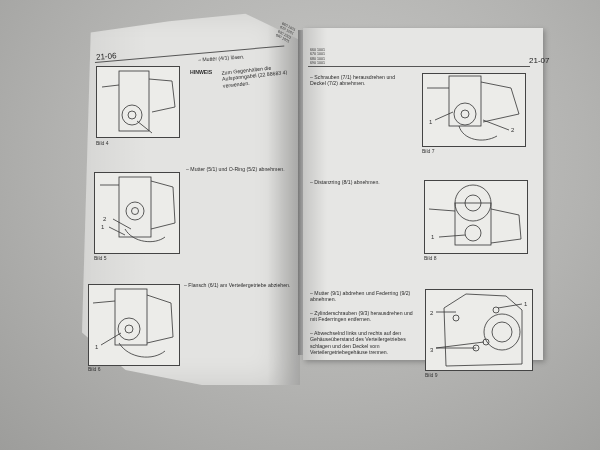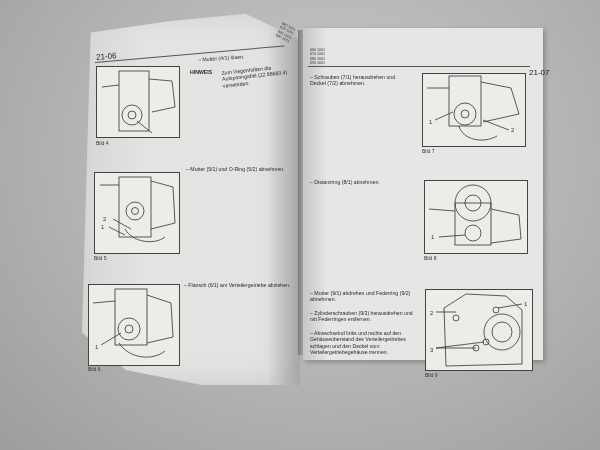--- a/index.html
+++ b/index.html
@@ -95,21 +95,21 @@
 
 <div class="page-right"></div>
 <div class="page-right-shade"></div>
 
 <div class="codes" style="left:310px;top:48px;">
   <div>660 1001</div>
   <div>670 1001</div>
   <div>680 1001</div>
   <div>690 1001</div>
 </div>
-<div class="pnum" style="left:505px;top:68px;margin-left:24px;">21-07</div>
+<div class="pnum" style="left:505px;top:56px;margin-left:24px;">21-07</div>
 <div class="hr" style="left:308px;top:66px;width:222px;"></div>
 
 <div class="t" style="left:310px;top:74px;width:98px;">– Schrauben (7/1) herausdrehen und Deckel (7/2) abnehmen.</div>
 <div class="t" style="left:310px;top:179px;width:98px;">– Distanzring (8/1) abnehmen.</div>
 <div class="t" style="left:310px;top:290px;width:104px;">– Mutter (9/1) abdrehen und Federring (9/2) abnehmen.</div>
 <div class="t" style="left:310px;top:310px;width:104px;">– Zylinderschrauben (9/3) herausdrehen und mit Federringen entfernen.</div>
 <div class="t" style="left:310px;top:330px;width:104px;">– Abwechselnd links und rechts auf den Gehäuseüberstand des Verteilergetriebes schlagen und den Deckel vom Verteilergetriebegehäuse trennen.</div>
 
 <div class="fig" style="left:422px;top:73px;width:102px;height:72px;">
   <svg viewBox="0 0 102 72">

